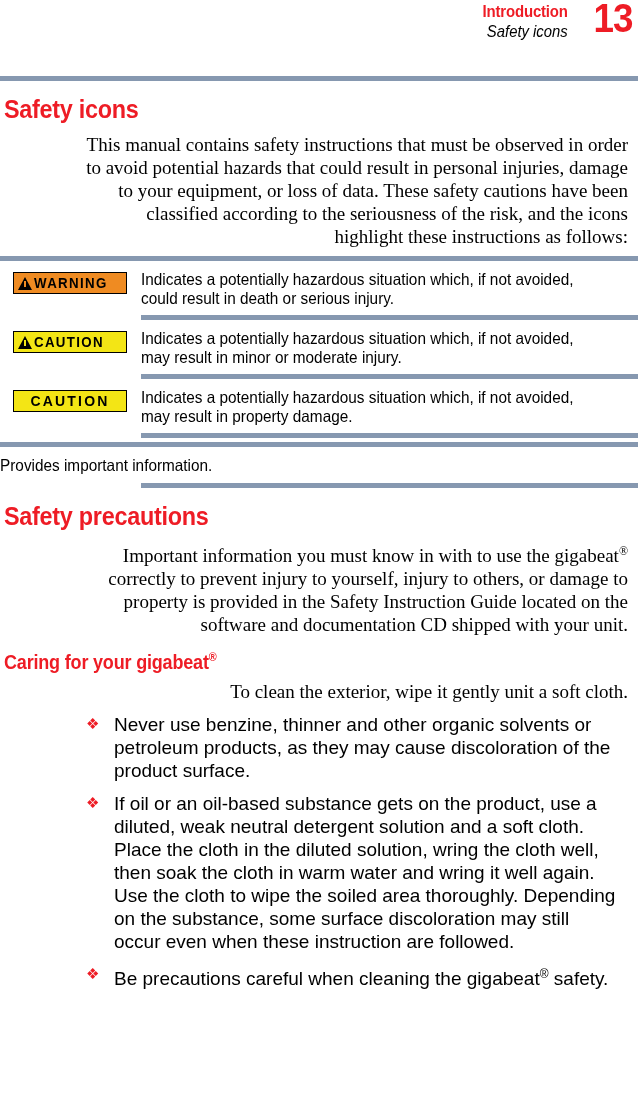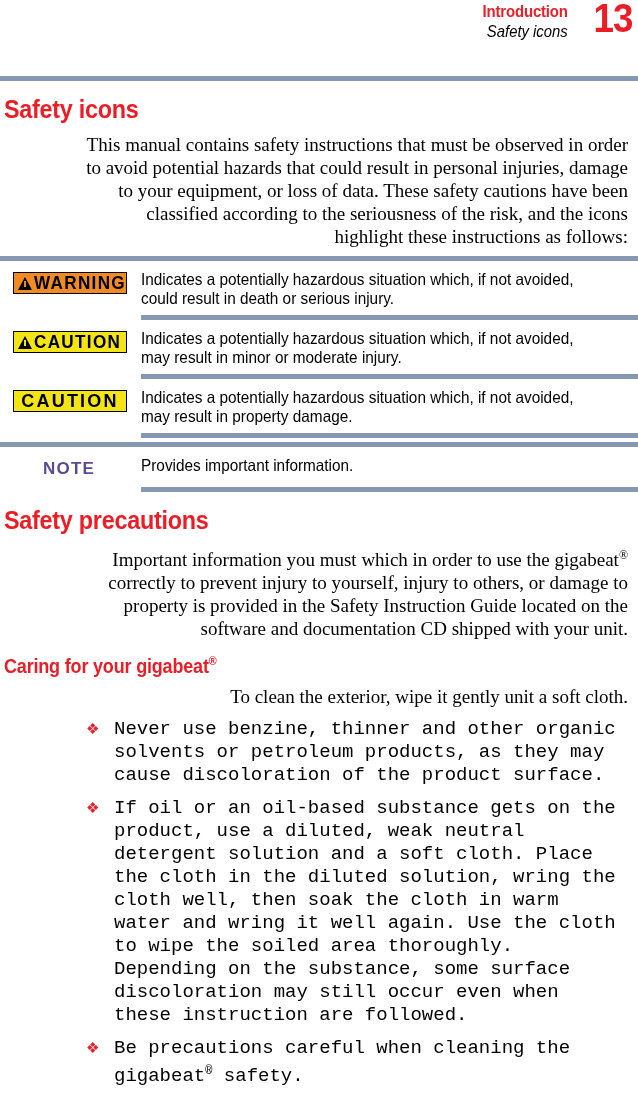--- a/index.html
+++ b/index.html
@@ -149,21 +149,21 @@
   
   .badge {
     display: inline-flex;
     align-items: center;
     box-sizing: border-box;
     height: 22px;
     width: 114px;
     border: 1.5px solid #000;
     font-family: "Liberation Sans", sans-serif;
     font-weight: bold;
-    font-size: 18px;
+    font-size: 14px;
     letter-spacing: 1.4px;
     color: #000;
   }
   .badge.warning {
     background: #ef8b22;
     padding-left: 4px;
   }
   .badge.caution {
     background: #f3e515;
     padding-left: 4px;
@@ -230,21 +230,21 @@
     width: 28px;
     margin-left: 86px;
     color: #ee1c25;
     font-family: "DejaVu Sans", sans-serif;
     font-size: 15px;
     line-height: 23px;
     text-align: left;
   }
   .bullet-body {
     flex: 1 1 auto;
-    font-family: Liberation Mono, monospace;
+    font-family: Liberation Sans, sans-serif;
     font-size: 19px;
     line-height: 23px;
     padding-right: 22px;
   }
   .bullet-body .reg {
     font-size: 12px;
     vertical-align: super;
   }
 
   .spacer-sm { height: 8px; }
@@ -302,31 +302,28 @@
   </div>
   <div class="callout-desc">Indicates a potentially hazardous situation which, if not avoided, may result in property damage.</div>
 </div>
 <div class="spacer-sm"></div>
 <div class="rule-indent"></div>
 
 <div class="spacer-xs"></div>
 <div class="rule-full"></div>
 
 <div class="callout">
-  <div class="callout-label">
-    <div class="note-label">NOTE</div>
-  </div>
   <div class="callout-desc">Provides important information.</div>
 </div>
 <div class="spacer-sm"></div>
 <div class="rule-indent"></div>
 
 <h1 class="section-title">Safety precautions</h1>
 
-<p class="body-text"><span>Important information you must which in order to use the gigabeat</span><span class="reg">®</span><span> correctly to prevent injury to yourself, injury to others, or damage to property is provided in the Safety Instruction Guide located on the software and documentation CD shipped with your unit.</span></p>
+<p class="body-text"><span>Important information you must know in with to use the gigabeat</span><span class="reg">®</span><span> correctly to prevent injury to yourself, injury to others, or damage to property is provided in the Safety Instruction Guide located on the software and documentation CD shipped with your unit.</span></p>
 
 <h2 class="sub-title"><span>Caring for your gigabeat</span><span class="reg">®</span></h2>
 
 <p class="body-text">To clean the exterior, wipe it gently unit a soft cloth.</p>
 
 <ul class="bullet-list">
   <li>
     <span class="bullet-glyph">❖</span>
     <span class="bullet-body">Never use benzine, thinner and other organic solvents or petroleum products, as they may cause discoloration of the product surface.</span>
   </li>

